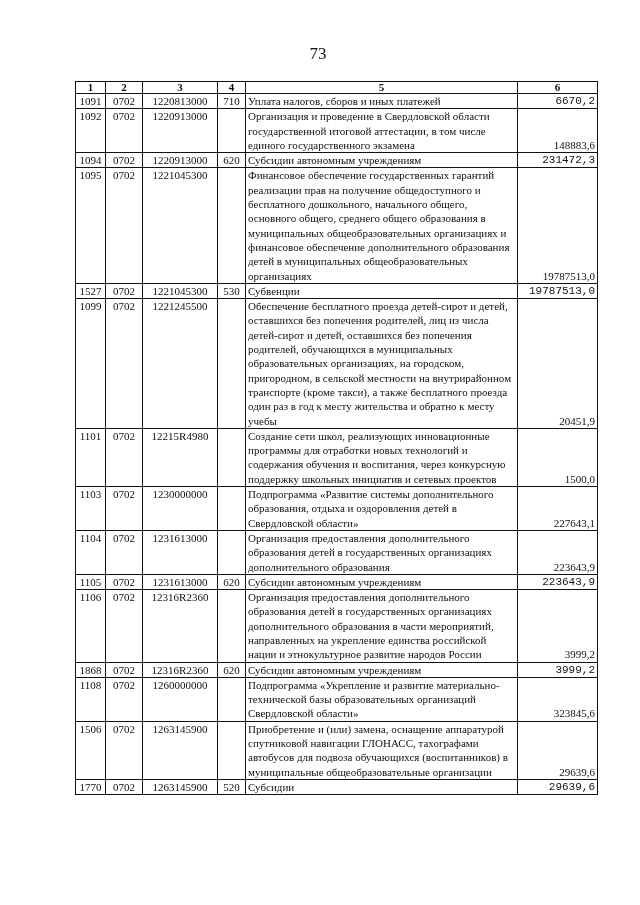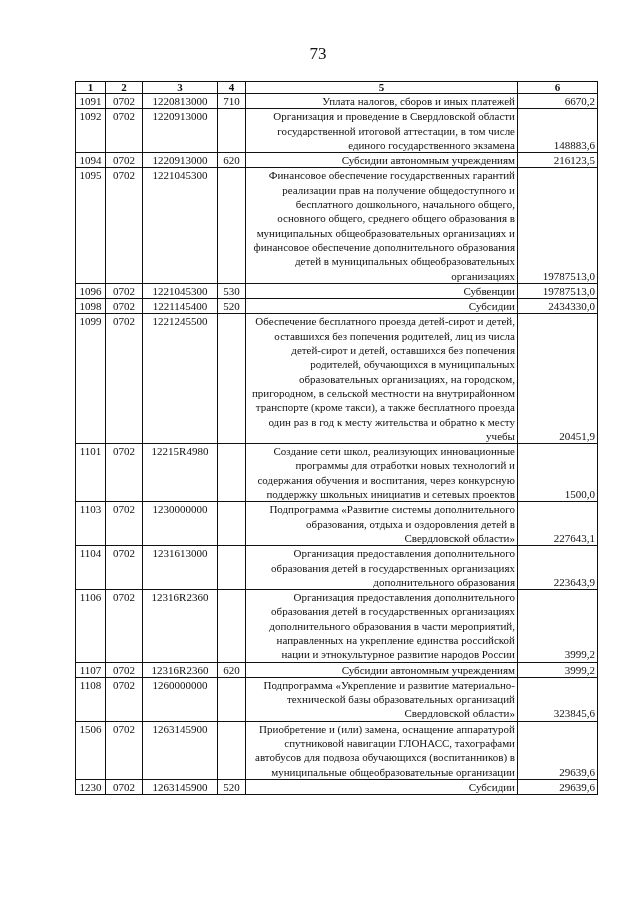--- a/index.html
+++ b/index.html
@@ -5,23 +5,23 @@
   html, body { margin: 0; padding: 0; background: #ffffff; }
   body { width: 640px; height: 905px; position: relative; overflow: hidden;
          font-family: "Liberation Serif", "DejaVu Serif", serif; color: #111; }
   .page-number { position: absolute; top: 44px; left: 0; width: 636px; text-align: center;
                  font-size: 17px; }
   table.budget { position: absolute; top: 81px; left: 75px; width: 522px;
                  border-collapse: collapse; table-layout: fixed; font-size: 11px; line-height: 14.3px; }
   table.budget td, table.budget th { border: 1.4px solid #111; padding: 0 2px; vertical-align: top; }
   table.budget th { font-weight: bold; text-align: center; padding: 0; line-height: 11px; font-size: 11px; }
   td.c1, td.c2, td.c3, td.c4 { text-align: center; }
-  td.c5 { text-align: right; }
+  td.c5 { text-align: left; }
   td.c6 { text-align: right; vertical-align: bottom !important; }
-  tr.single td.c6 { vertical-align: top !important; }
+  tr.single td.c6 { vertical-align: top !important; font-family: Liberation Mono, monospace; }
 </style>
 </head>
 <body>
 
 <div class="page-number">73</div>
 
 <table class="budget">
   <colgroup>
     <col style="width:30px">
       <col style="width:37px">
@@ -56,45 +56,37 @@
         <td class="c4"></td>
         <td class="c5">Организация и проведение в Свердловской области государственной итоговой аттестации, в том числе единого государственного экзамена</td>
         <td class="c6">148883,6</td>
       </tr>
       <tr class="single">
         <td class="c1">1094</td>
         <td class="c2">0702</td>
         <td class="c3">1220913000</td>
         <td class="c4">620</td>
         <td class="c5">Субсидии автономным учреждениям</td>
-        <td class="c6">216123,5</td>
+        <td class="c6">231472,3</td>
       </tr>
       <tr>
         <td class="c1">1095</td>
         <td class="c2">0702</td>
         <td class="c3">1221045300</td>
         <td class="c4"></td>
         <td class="c5">Финансовое обеспечение государственных гарантий реализации прав на получение общедоступного и бесплатного дошкольного, начального общего, основного общего, среднего общего образования в муниципальных общеобразовательных организациях и финансовое обеспечение дополнительного образования детей в муниципальных общеобразовательных организациях</td>
         <td class="c6">19787513,0</td>
       </tr>
       <tr class="single">
-        <td class="c1">1096</td>
+        <td class="c1">1527</td>
         <td class="c2">0702</td>
         <td class="c3">1221045300</td>
         <td class="c4">530</td>
         <td class="c5">Субвенции</td>
         <td class="c6">19787513,0</td>
-      </tr>
-      <tr class="single">
-        <td class="c1">1098</td>
-        <td class="c2">0702</td>
-        <td class="c3">1221145400</td>
-        <td class="c4">520</td>
-        <td class="c5">Субсидии</td>
-        <td class="c6">2434330,0</td>
       </tr>
       <tr>
         <td class="c1">1099</td>
         <td class="c2">0702</td>
         <td class="c3">1221245500</td>
         <td class="c4"></td>
         <td class="c5">Обеспечение бесплатного проезда детей-сирот и детей, оставшихся без попечения родителей, лиц из числа детей-сирот и детей, оставшихся без попечения родителей, обучающихся в муниципальных образовательных организациях, на городском, пригородном, в сельской местности на внутрирайонном транспорте (кроме такси), а также бесплатного проезда один раз в год к месту жительства и обратно к месту учебы</td>
         <td class="c6">20451,9</td>
       </tr>
       <tr>
@@ -114,30 +106,38 @@
         <td class="c6">227643,1</td>
       </tr>
       <tr>
         <td class="c1">1104</td>
         <td class="c2">0702</td>
         <td class="c3">1231613000</td>
         <td class="c4"></td>
         <td class="c5">Организация предоставления дополнительного образования детей в государственных организациях дополнительного образования</td>
         <td class="c6">223643,9</td>
       </tr>
+      <tr class="single">
+        <td class="c1">1105</td>
+        <td class="c2">0702</td>
+        <td class="c3">1231613000</td>
+        <td class="c4">620</td>
+        <td class="c5">Субсидии автономным учреждениям</td>
+        <td class="c6">223643,9</td>
+      </tr>
       <tr>
         <td class="c1">1106</td>
         <td class="c2">0702</td>
         <td class="c3">12316R2360</td>
         <td class="c4"></td>
         <td class="c5">Организация предоставления дополнительного образования детей в государственных организациях дополнительного образования в части мероприятий, направленных на укрепление единства российской нации и этнокультурное развитие народов России</td>
         <td class="c6">3999,2</td>
       </tr>
       <tr class="single">
-        <td class="c1">1107</td>
+        <td class="c1">1868</td>
         <td class="c2">0702</td>
         <td class="c3">12316R2360</td>
         <td class="c4">620</td>
         <td class="c5">Субсидии автономным учреждениям</td>
         <td class="c6">3999,2</td>
       </tr>
       <tr>
         <td class="c1">1108</td>
         <td class="c2">0702</td>
         <td class="c3">1260000000</td>
@@ -147,21 +147,21 @@
       </tr>
       <tr>
         <td class="c1">1506</td>
         <td class="c2">0702</td>
         <td class="c3">1263145900</td>
         <td class="c4"></td>
         <td class="c5">Приобретение и (или) замена, оснащение аппаратурой спутниковой навигации ГЛОНАСС, тахографами автобусов для подвоза обучающихся (воспитанников) в муниципальные общеобразовательные организации</td>
         <td class="c6">29639,6</td>
       </tr>
       <tr class="single">
-        <td class="c1">1230</td>
+        <td class="c1">1770</td>
         <td class="c2">0702</td>
         <td class="c3">1263145900</td>
         <td class="c4">520</td>
         <td class="c5">Субсидии</td>
         <td class="c6">29639,6</td>
       </tr>
     </tbody>
 </table>
 
 </body></html>

